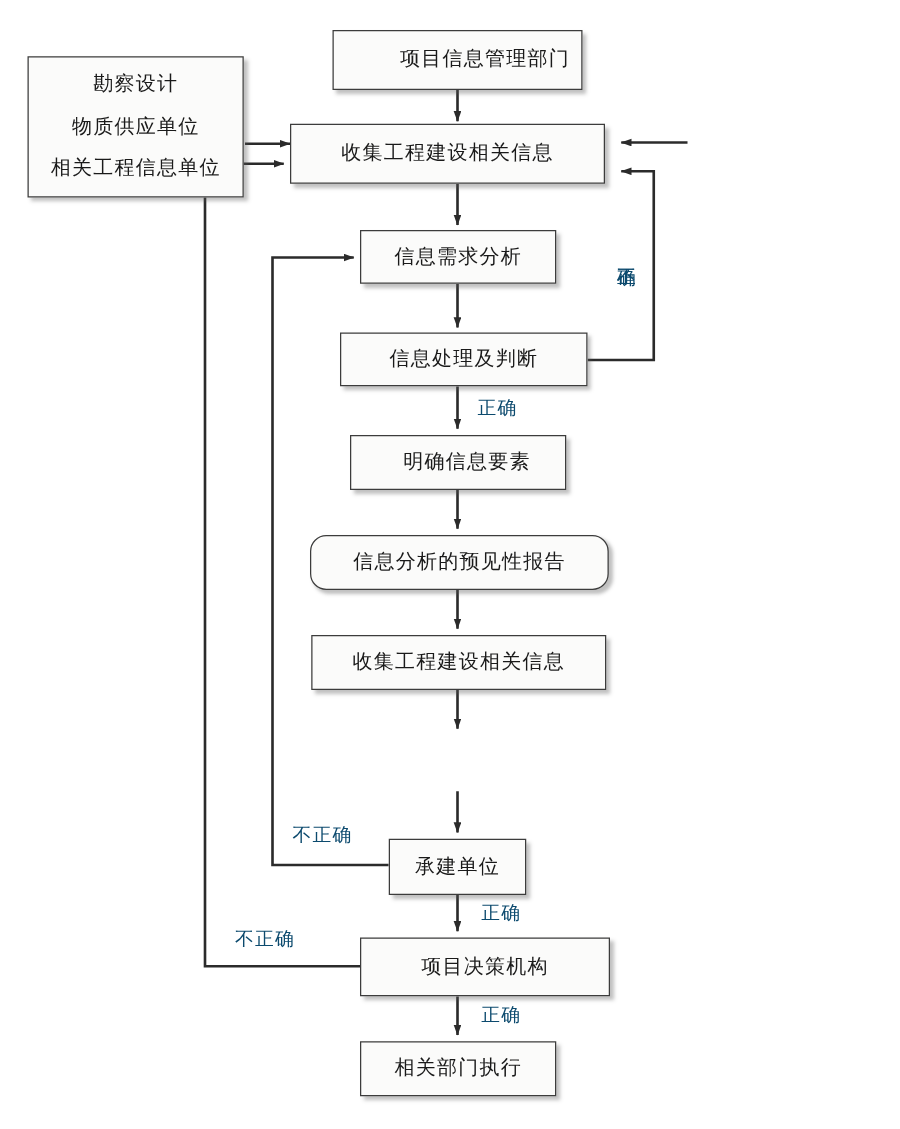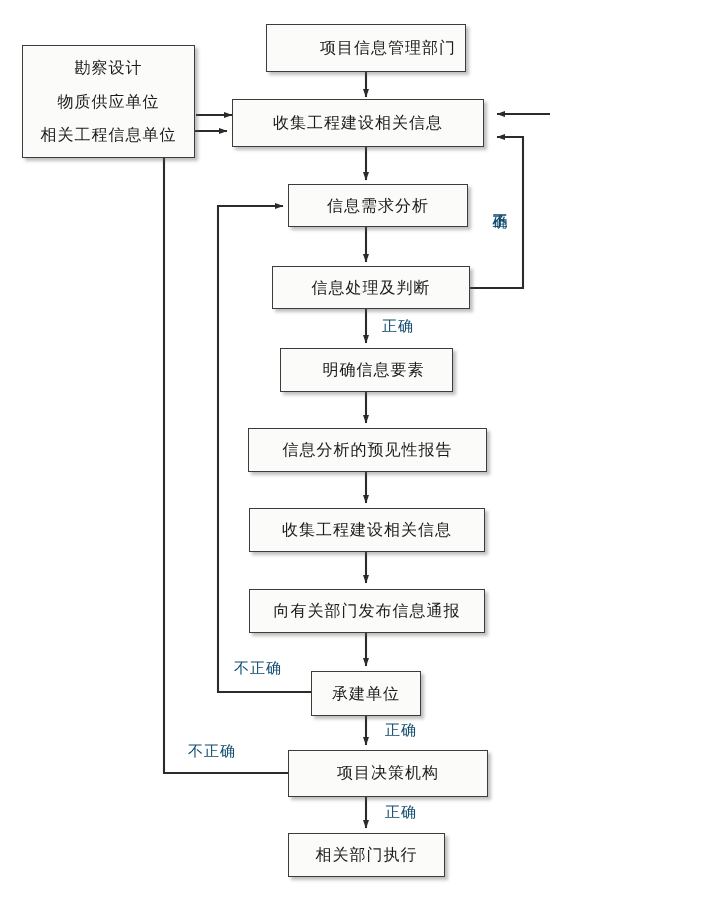--- a/index.html
+++ b/index.html
@@ -109,43 +109,40 @@
 
   <div class="node" style="left:266px; top:24px; width:200px; height:48px;padding-left:44px;">
     <span class="line-text">项目信息管理部门</span>
   </div>
 
 
   <div class="node" style="left:232px; top:99px; width:252px; height:48px;">
     <span class="line-text">收集工程建设相关信息</span>
   </div>
 
-  <div class="node" style="left:288px; top:184px; width:180px; height:43px;justify-content:center;">
+  <div class="node" style="left:288px; top:184px; width:157px; height:43px;justify-content:center;">
     <span class="line-text">信息需求分析</span>
   </div>
 
   <div class="node" style="left:272px; top:266px; width:198px; height:43px;">
     <span class="line-text">信息处理及判断</span>
   </div>
 
   <div class="node" style="left:280px; top:348px; width:173px; height:44px;padding-left:14px;">
     <span class="line-text">明确信息要素</span>
   </div>
 
-  <div class="node" style="left:248px; top:428px; width:239px; height:44px;">
+  <div class="node" style="left:248px; top:428px; width:239px; height:44px;border-radius:13px;">
     <span class="line-text">信息分析的预见性报告</span>
   </div>
 
   <div class="node" style="left:249px; top:508px; width:236px; height:44px;">
     <span class="line-text">收集工程建设相关信息</span>
   </div>
 
-  <div class="node" style="left:249px; top:589px; width:236px; height:44px;">
-    <span class="line-text">向有关部门发布信息通报</span>
-  </div>
 
   <div class="node" style="left:311px; top:671px; width:110px; height:45px;">
     <span class="line-text">承建单位</span>
   </div>
 
   <div class="node" style="left:288px; top:750px; width:200px; height:47px;font-family:Liberation Mono, monospace;">
     <span class="line-text">项目决策机构</span>
   </div>
 
   <div class="node" style="left:288px; top:833px; width:157px; height:44px;">

